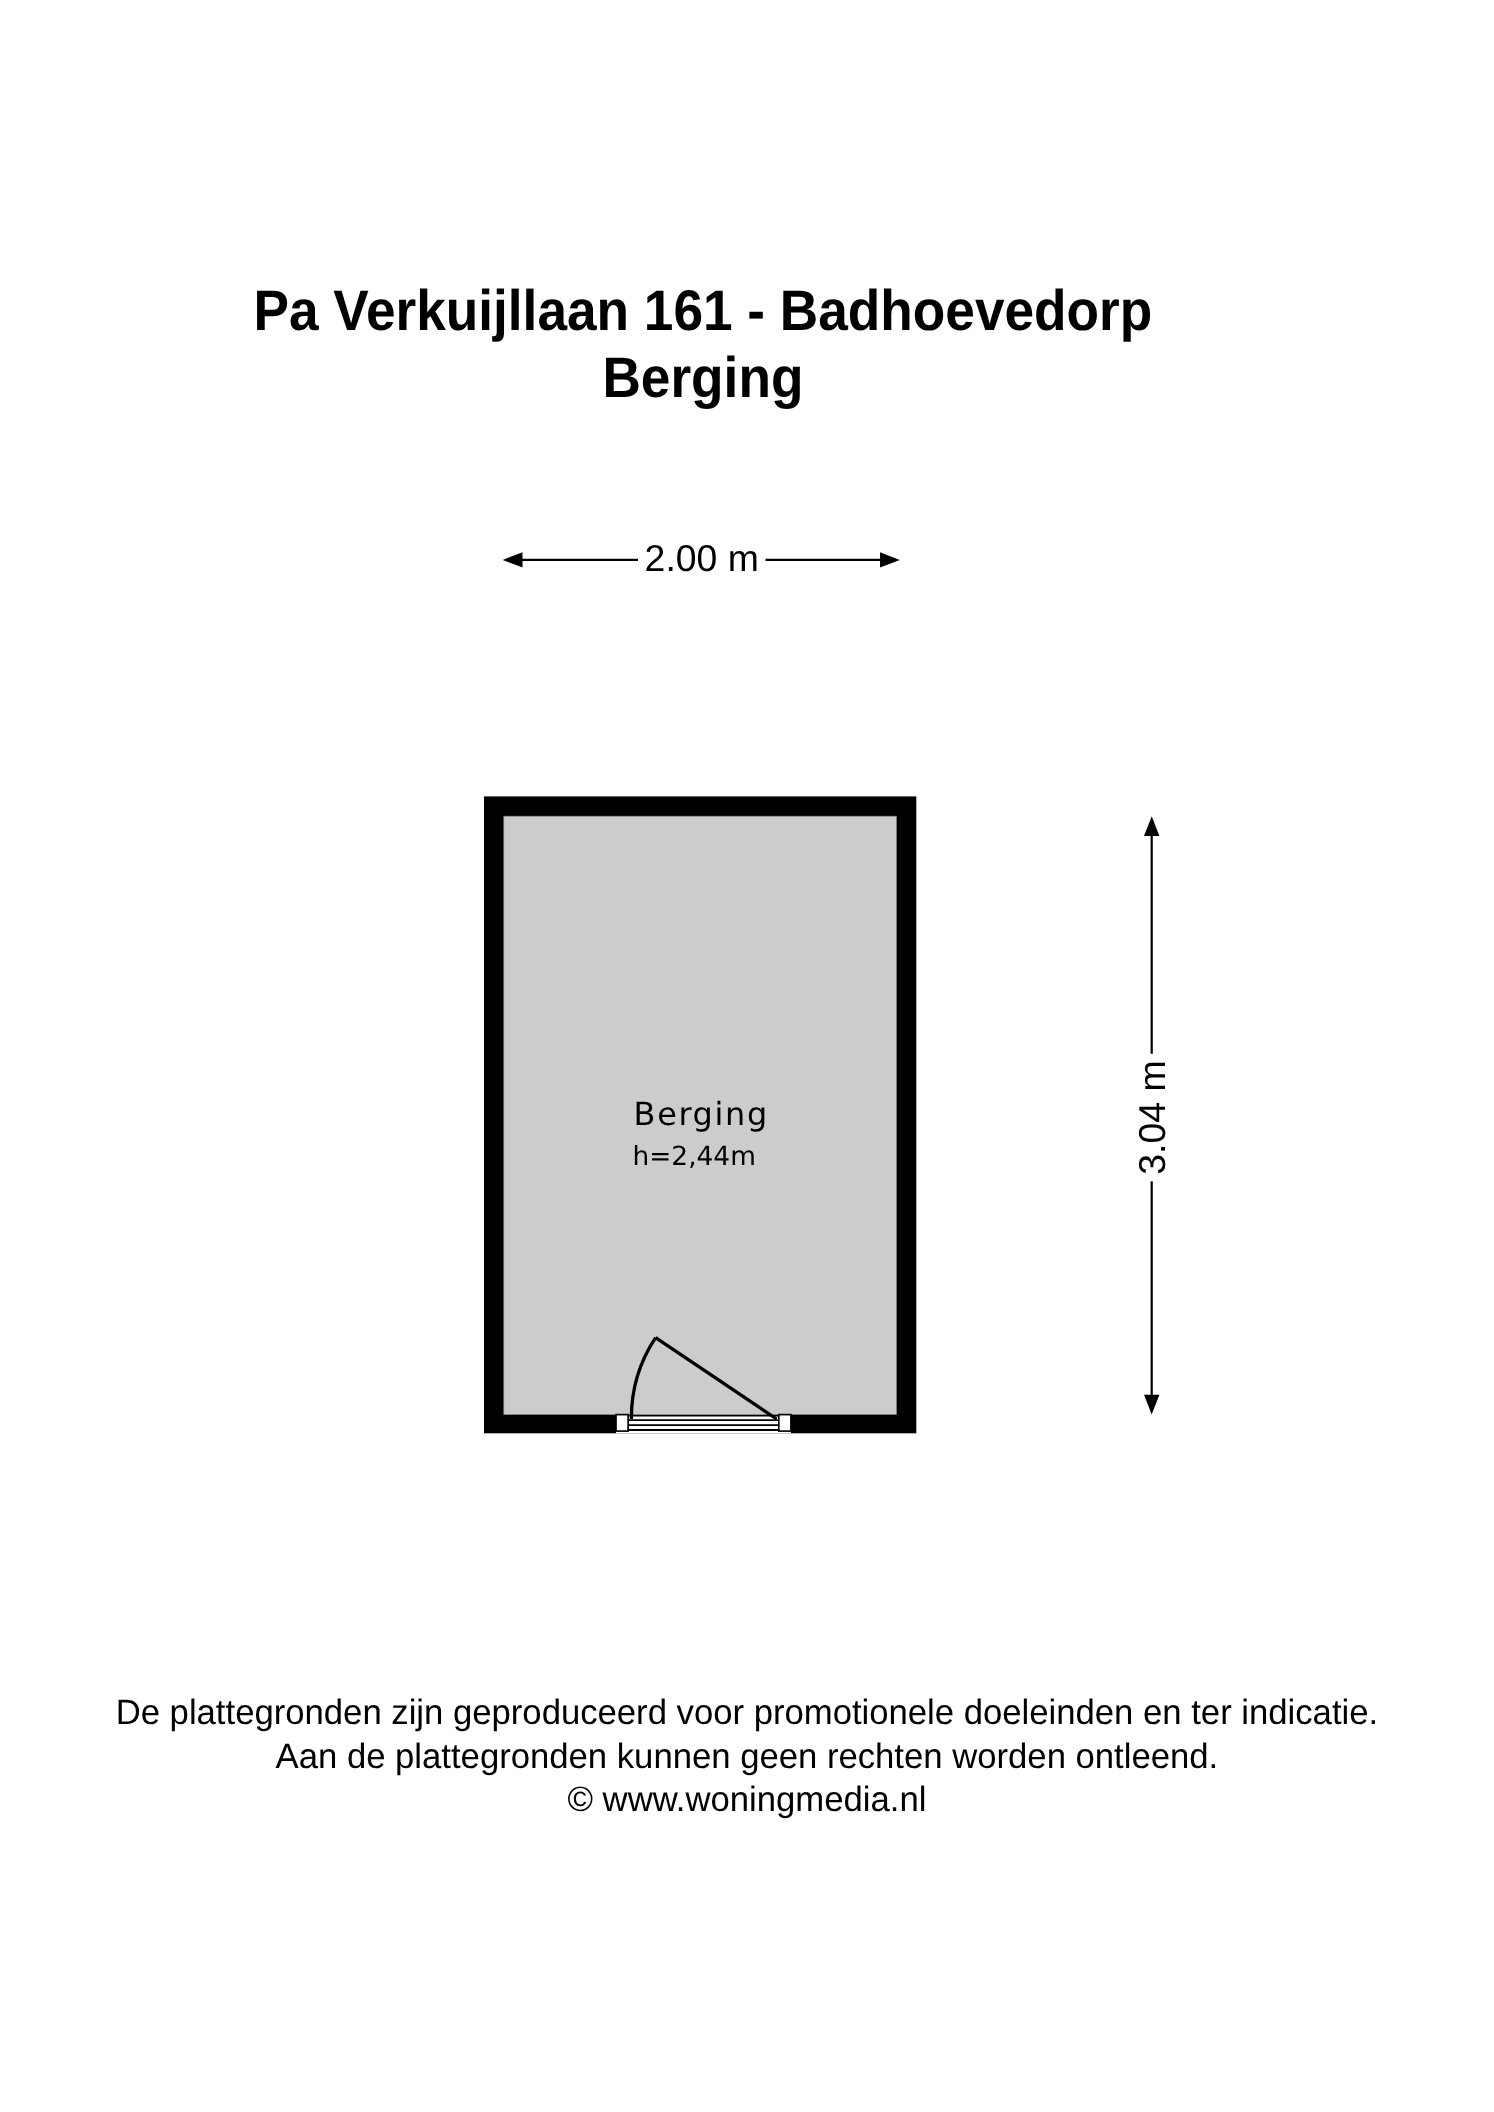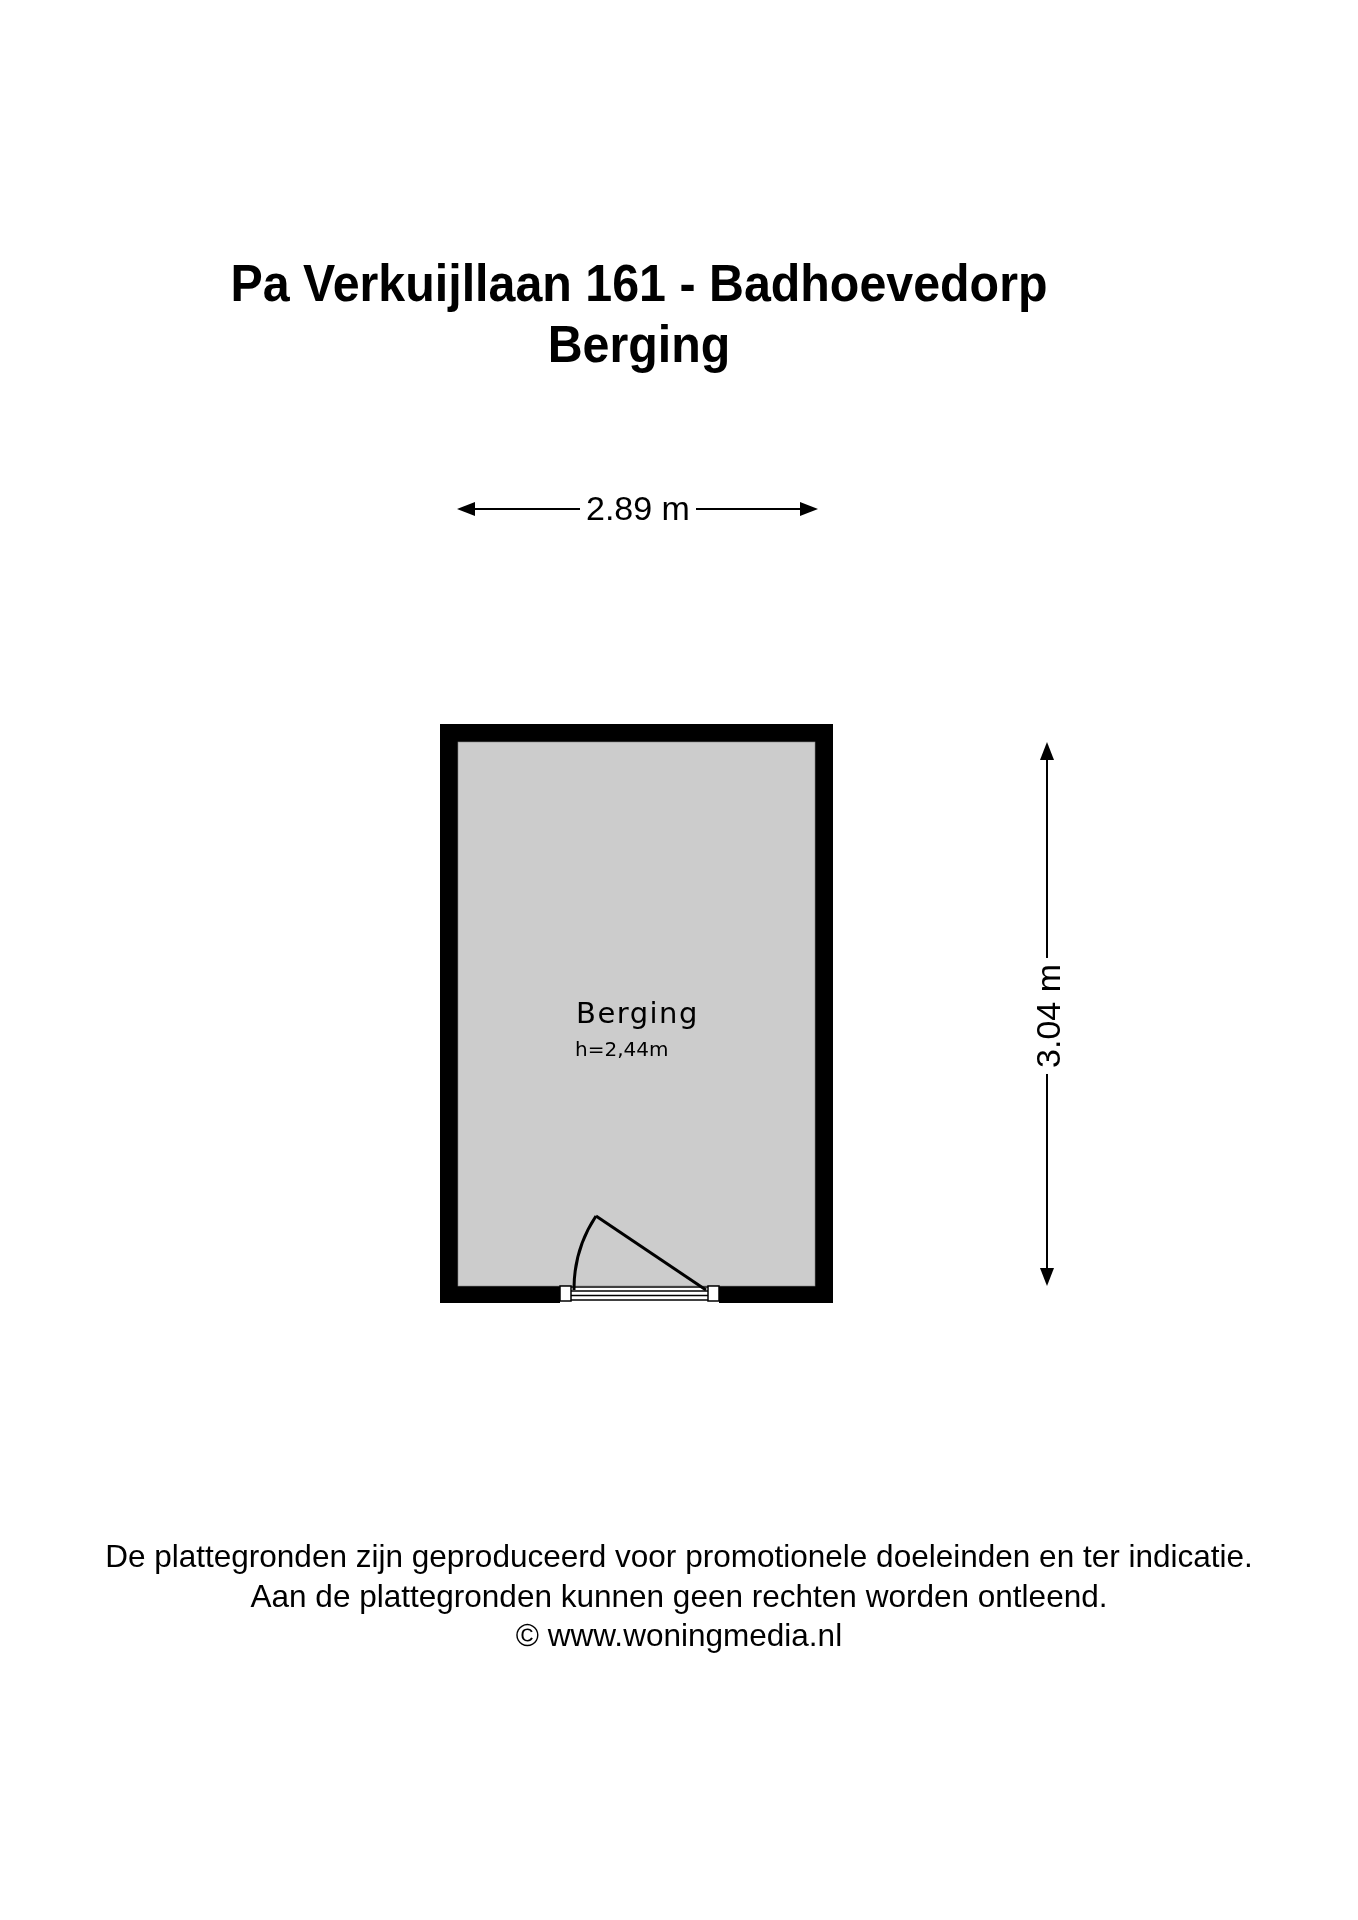--- a/index.html
+++ b/index.html
@@ -66,21 +66,21 @@
       font-size: 29px;
       line-height: 1;
       letter-spacing: 1.5px;
       white-space: nowrap;
     }
     .room-height {
       position: absolute;
       left: 575px;
       top: 1039px;
       font-family: "DejaVu Sans", sans-serif;
-      font-size: 20px;
+      font-size: 24px;
       line-height: 1;
       white-space: nowrap;
     }
 
     .footer-line {
       position: absolute;
       left: 0;
       width: 1358px;
       text-align: center;
       font-family: "Liberation Sans", sans-serif;
@@ -130,21 +130,21 @@
     <line x1="571" y1="1291" x2="708" y2="1291" stroke="#000" stroke-width="1.6"></line>
     <line x1="571" y1="1295.5" x2="708" y2="1295.5" stroke="#000" stroke-width="1.6"></line>
     <line x1="571" y1="1300" x2="708" y2="1300" stroke="#000" stroke-width="1.6"></line>
 
     <line x1="706" y1="1290" x2="596" y2="1216" stroke="#000" stroke-width="3"></line>
 
     <path d="M596,1216 A132,132 0 0 0 574,1290" fill="none" stroke="#000" stroke-width="3"></path>
   </g>
 </svg>
 
-<div id="dim-width-label" class="dim-label">2.89 m</div>
+<div id="dim-width-label" class="dim-label">2.00 m</div>
 <div id="dim-height-label" class="dim-label">3.04 m</div>
 
 <div class="room-name">Berging</div>
 <div class="room-height">h=2,44m</div>
 
 <div id="footer-1" class="footer-line">De plattegronden zijn geproduceerd voor promotionele doeleinden en ter indicatie.</div>
 <div id="footer-2" class="footer-line">Aan de plattegronden kunnen geen rechten worden ontleend.</div>
 <div id="footer-3" class="footer-line">© www.woningmedia.nl</div>
 
 </body></html>

